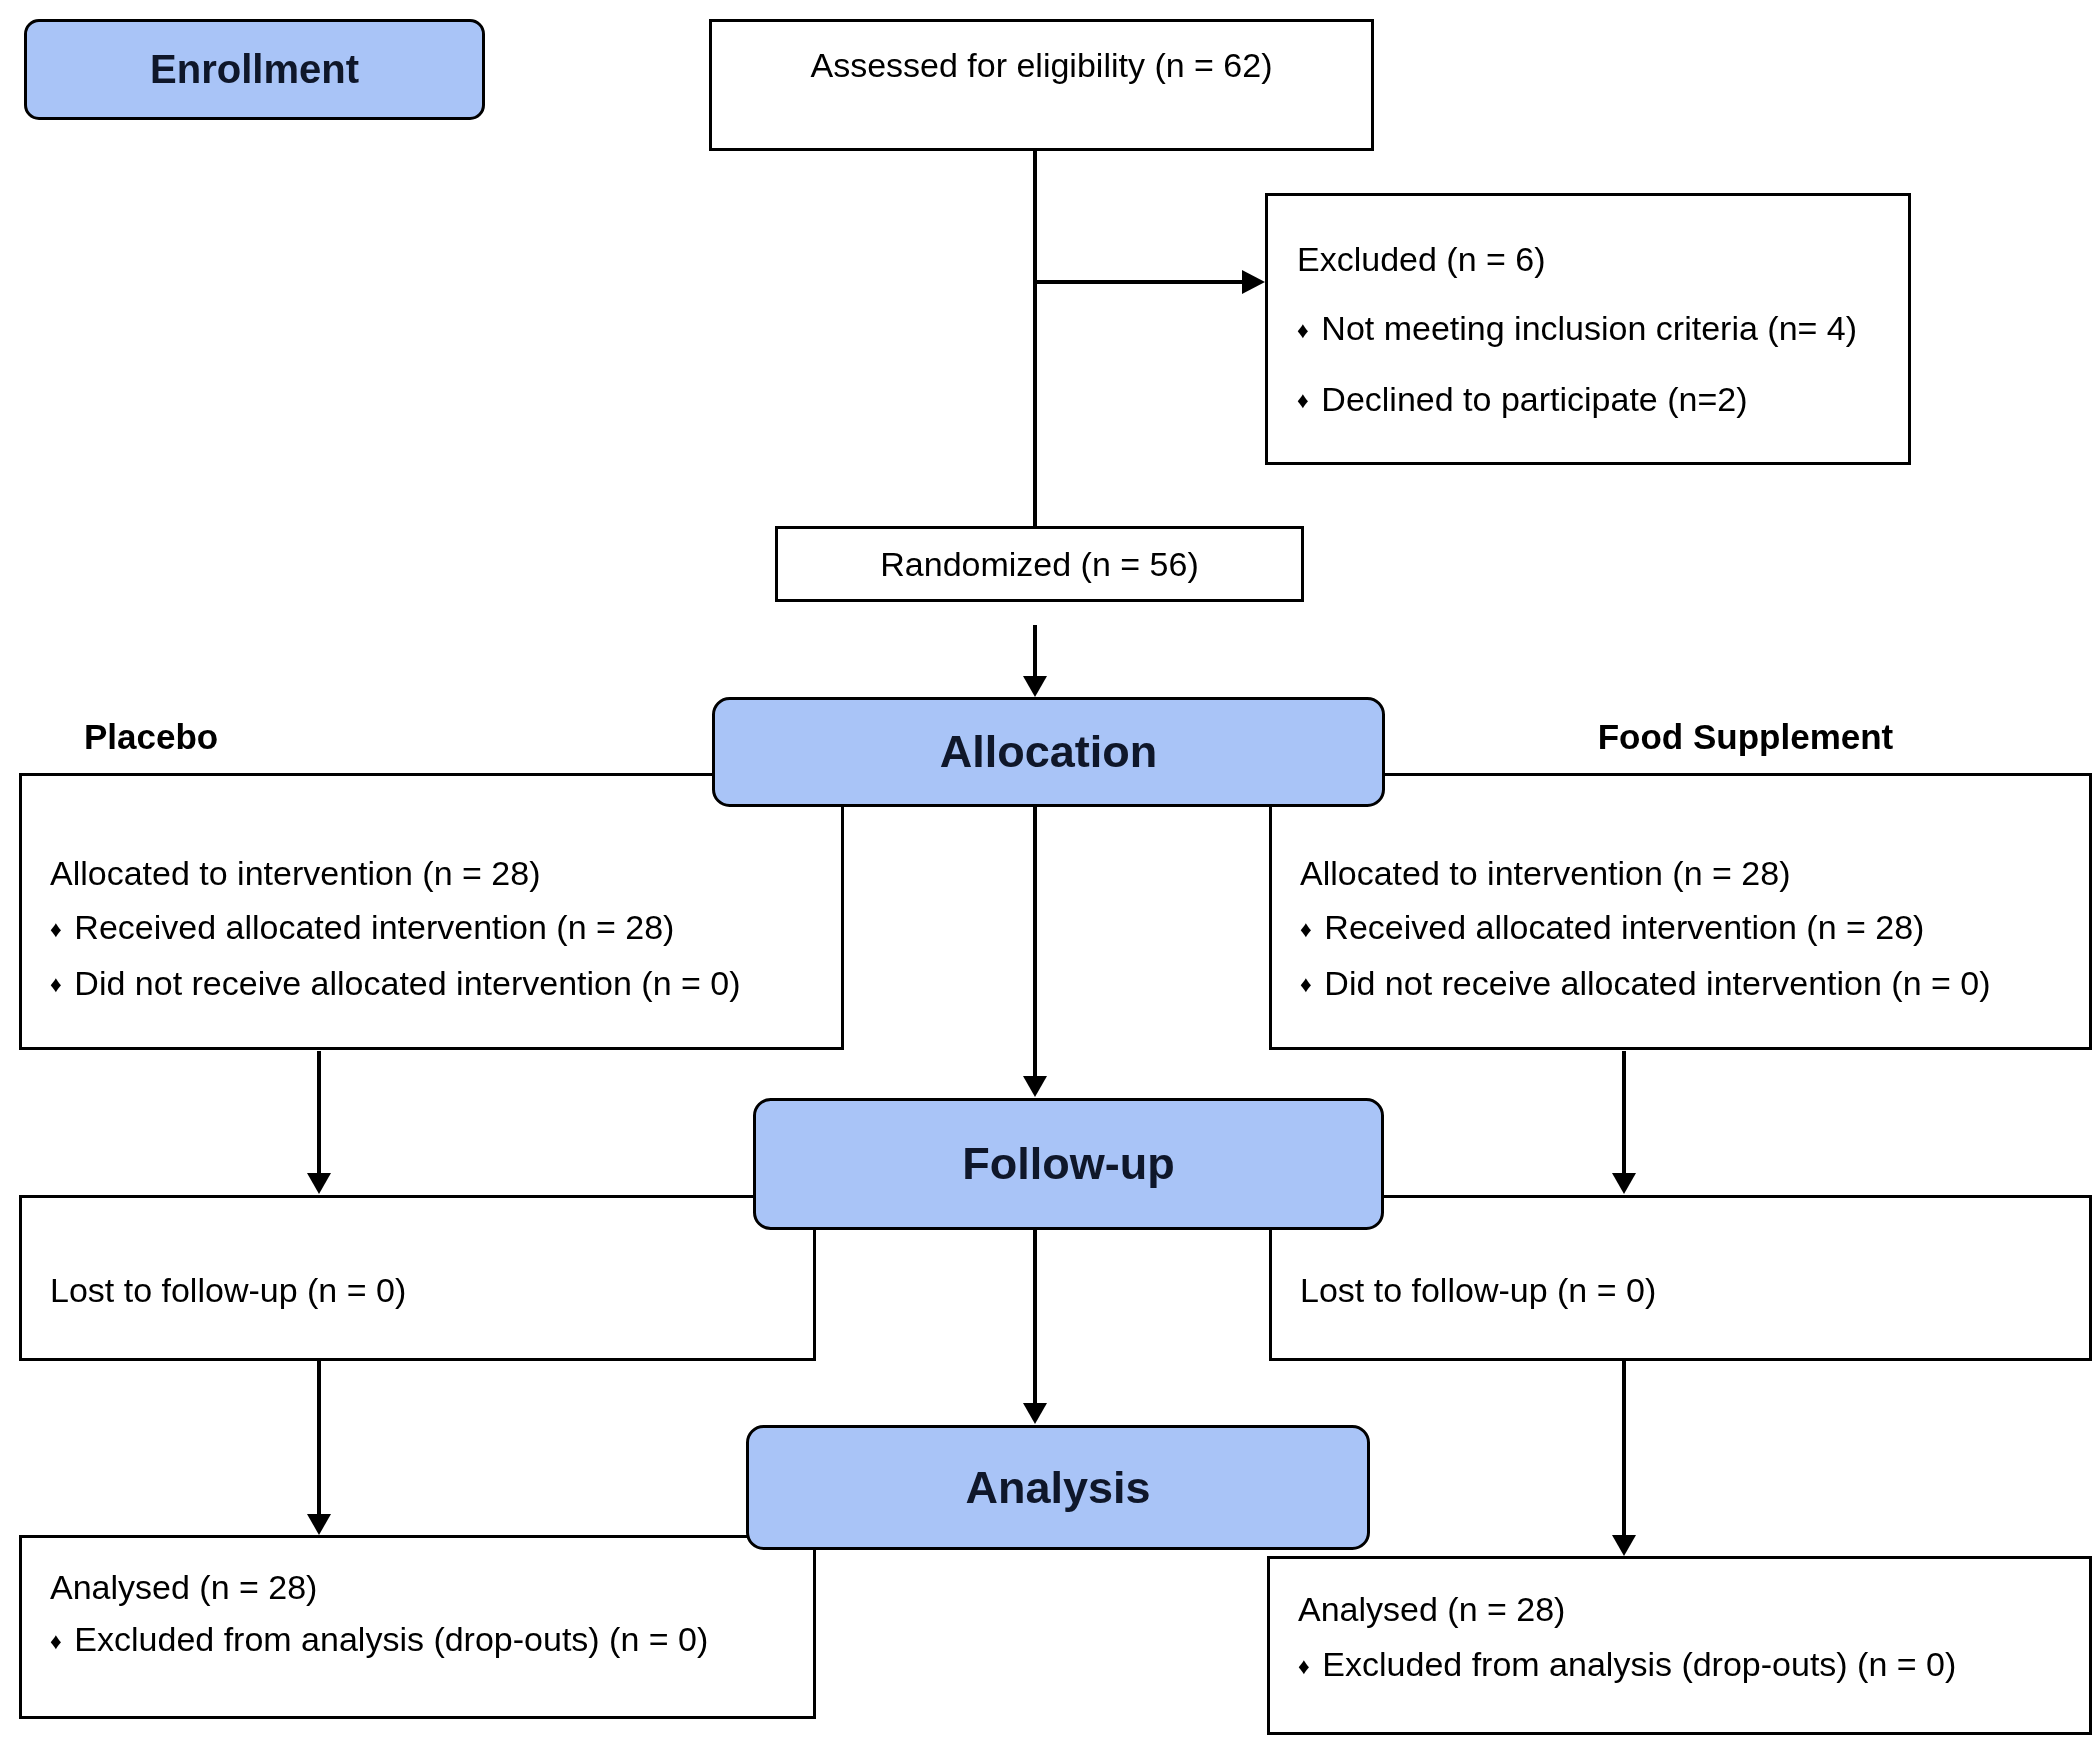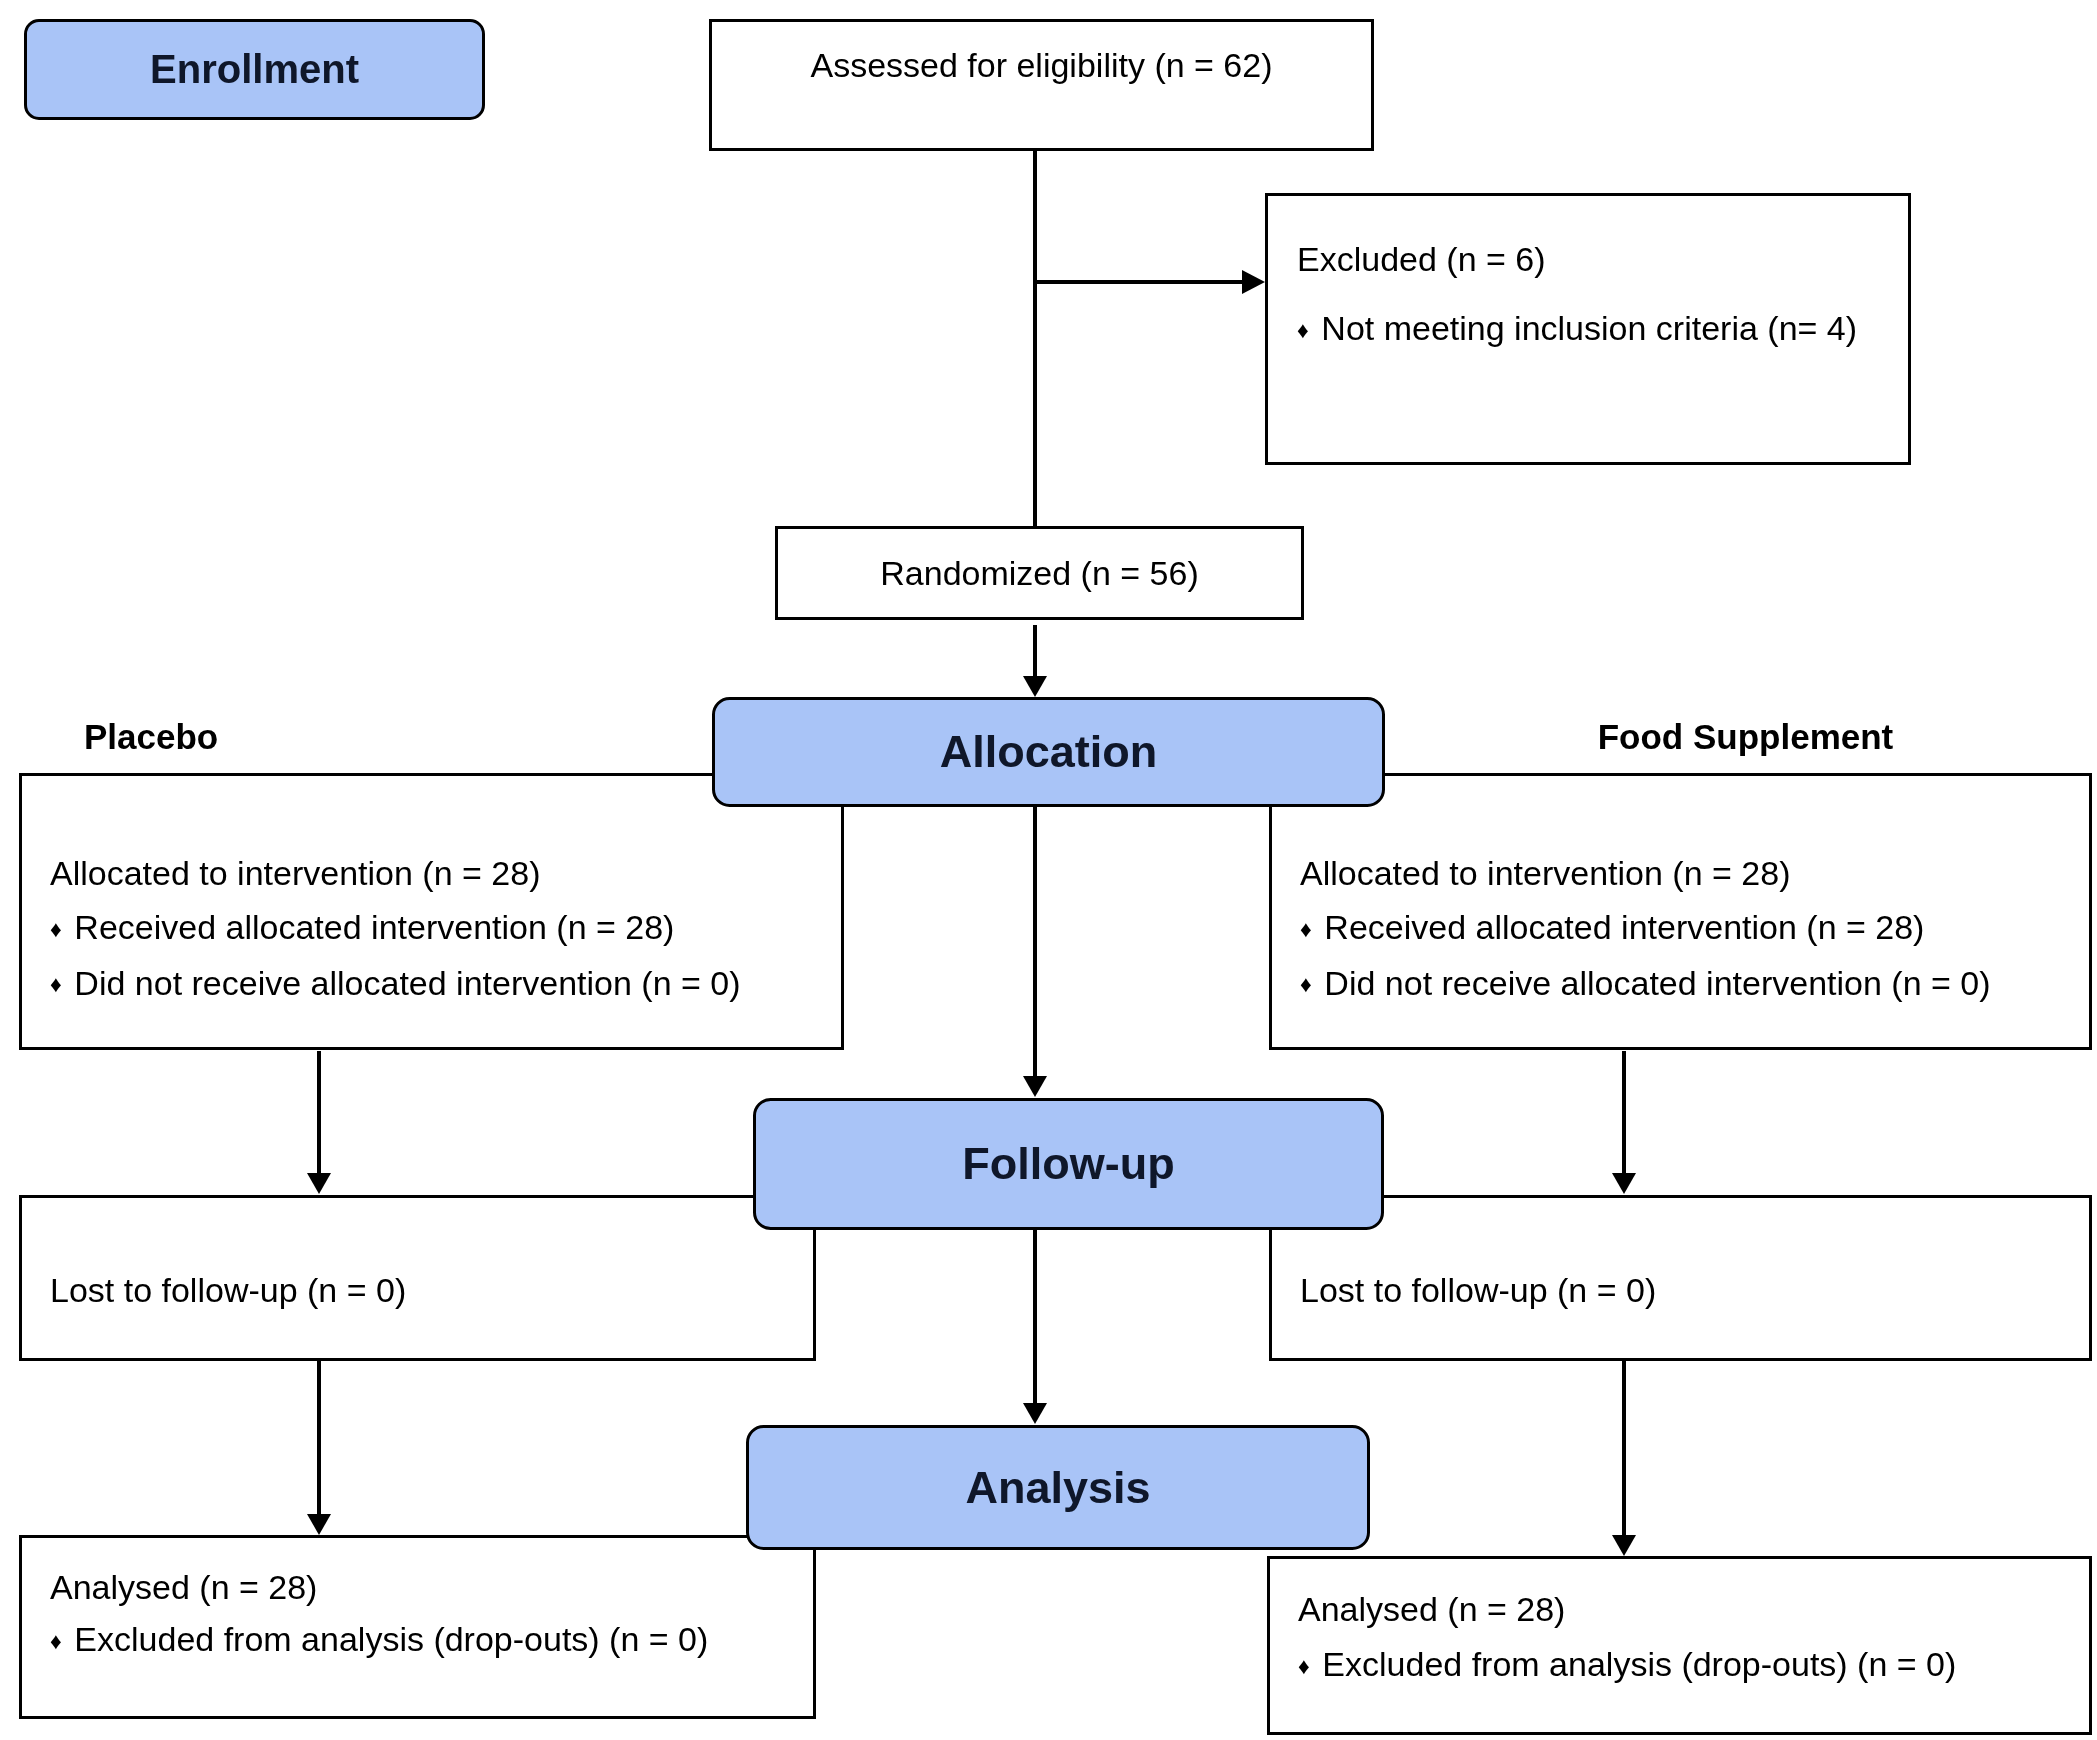--- a/index.html
+++ b/index.html
@@ -71,23 +71,24 @@
   <div class="vline" style="left:1622px;top:1361px;width:3.8px;height:176px;"></div>
   <div class="arrow down" style="left:1612px;top:1535px;"></div>
 
   <div class="box assessed center-h" style="left:709px;top:19px;width:665px;height:132px;">
     <div class="row">Assessed for eligibility (n = 62)</div>
   </div>
 
   <div class="box excluded" style="left:1265px;top:193px;width:646px;height:272px;">
     <div class="row">Excluded (n = 6)</div>
     <div class="row"><span class="bullet">♦</span><span>Not meeting inclusion criteria (n= 4)</span></div>
+    <div class="row"><span class="bullet">♦</span><span>Declined to participate (n=2)</span></div>
   </div>
 
-  <div class="box center-both" style="left:775px;top:526px;width:529px;height:94px;">
+  <div class="box center-both" style="left:775px;top:526px;width:529px;height:76px;">
     <div class="row">Randomized (n = 56)</div>
   </div>
 
   <div class="box alloc" style="left:19px;top:773px;width:825px;height:277px;">
     <div class="row">Allocated to intervention (n = 28)</div>
     <div class="row"><span class="bullet">♦</span><span>Received allocated intervention (n = 28)</span></div>
     <div class="row"><span class="bullet">♦</span><span>Did not receive allocated intervention (n = 0)</span></div>
   </div>
 
   <div class="box alloc" style="left:1269px;top:773px;width:823px;height:277px;">

